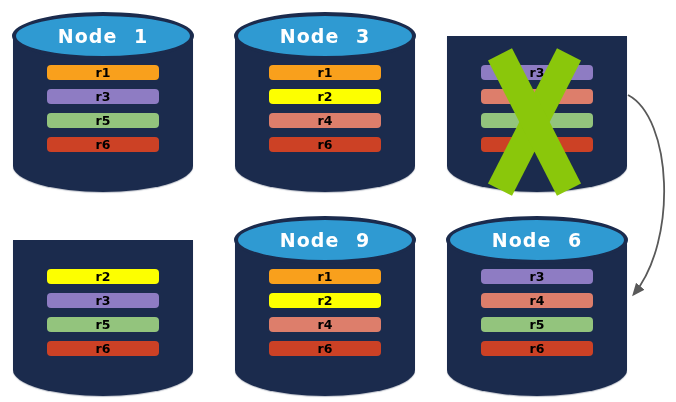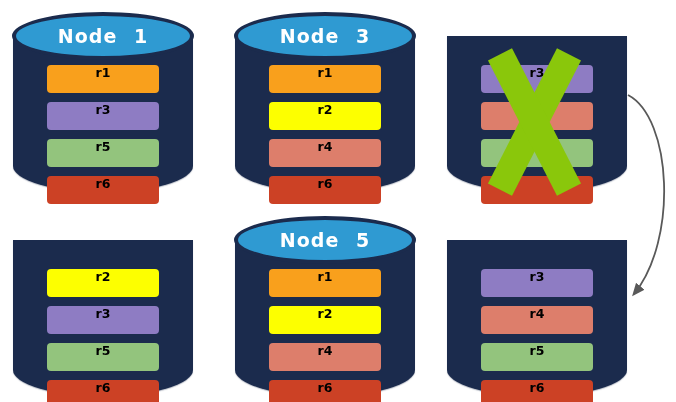--- a/index.html
+++ b/index.html
@@ -19,21 +19,21 @@
     background:#2F9AD2; border:4px solid #1B2B4D; border-radius:50%;
     box-sizing:border-box;
     display:flex; align-items:center; justify-content:center;
   }
   .node-label {
     color:#ffffff; font-weight:bold; font-size:19px;
     letter-spacing:1px; word-spacing:9px; white-space:nowrap;
   }
   .bars { position:absolute; top:55px; left:35px; width:112px; }
   .bar {
-    height:28px; border-radius:4px; margin-bottom:9px;
+    height:15px; border-radius:4px; margin-bottom:9px;
     text-align:center; font-size:12.5px; font-weight:bold;
     line-height:15px; color:#000000;
   }
   .x-mark { position:absolute; left:0; top:0; width:182px; height:182px; z-index:6; }
   .x-arm { position:absolute; left:75px; top:36px; width:27px; height:152px; }
   .arm-a { transform:rotate(27deg); }
   .arm-b { transform:rotate(-27deg); }
   .arrow-layer { position:absolute; left:0; top:0; z-index:5; pointer-events:none; }
 </style>
 </head>
@@ -96,32 +96,35 @@
       <div class="bar" style="background: rgb(253, 255, 0);">r2</div>
       <div class="bar" style="background: rgb(142, 124, 195);">r3</div>
       <div class="bar" style="background: rgb(147, 196, 125);">r5</div>
       <div class="bar" style="background: rgb(204, 65, 37);">r6</div>
     </div>
   </div>
 
   <div class="node" style="left:234px;top:214px">
     <div class="cyl-body"></div>
     <div class="cyl-top">
-      <span class="node-label">Node 5</span>
+      <span class="node-label">Node 9</span>
     </div>
     <div class="bars">
       <div class="bar" style="background: rgb(249, 160, 28);">r1</div>
       <div class="bar" style="background: rgb(253, 255, 0);">r2</div>
       <div class="bar" style="background: rgb(221, 126, 107);">r4</div>
       <div class="bar" style="background: rgb(204, 65, 37);">r6</div>
     </div>
   </div>
 
   <div class="node" style="left:446px;top:214px">
     <div class="cyl-body"></div>
+    <div class="cyl-top">
+      <span class="node-label">Node 6</span>
+    </div>
     <div class="bars">
       <div class="bar" style="background: rgb(142, 124, 195);">r3</div>
       <div class="bar" style="background: rgb(221, 126, 107);">r4</div>
       <div class="bar" style="background: rgb(147, 196, 125);">r5</div>
       <div class="bar" style="background: rgb(204, 65, 37);">r6</div>
     </div>
   </div>
 
 </div>
 

